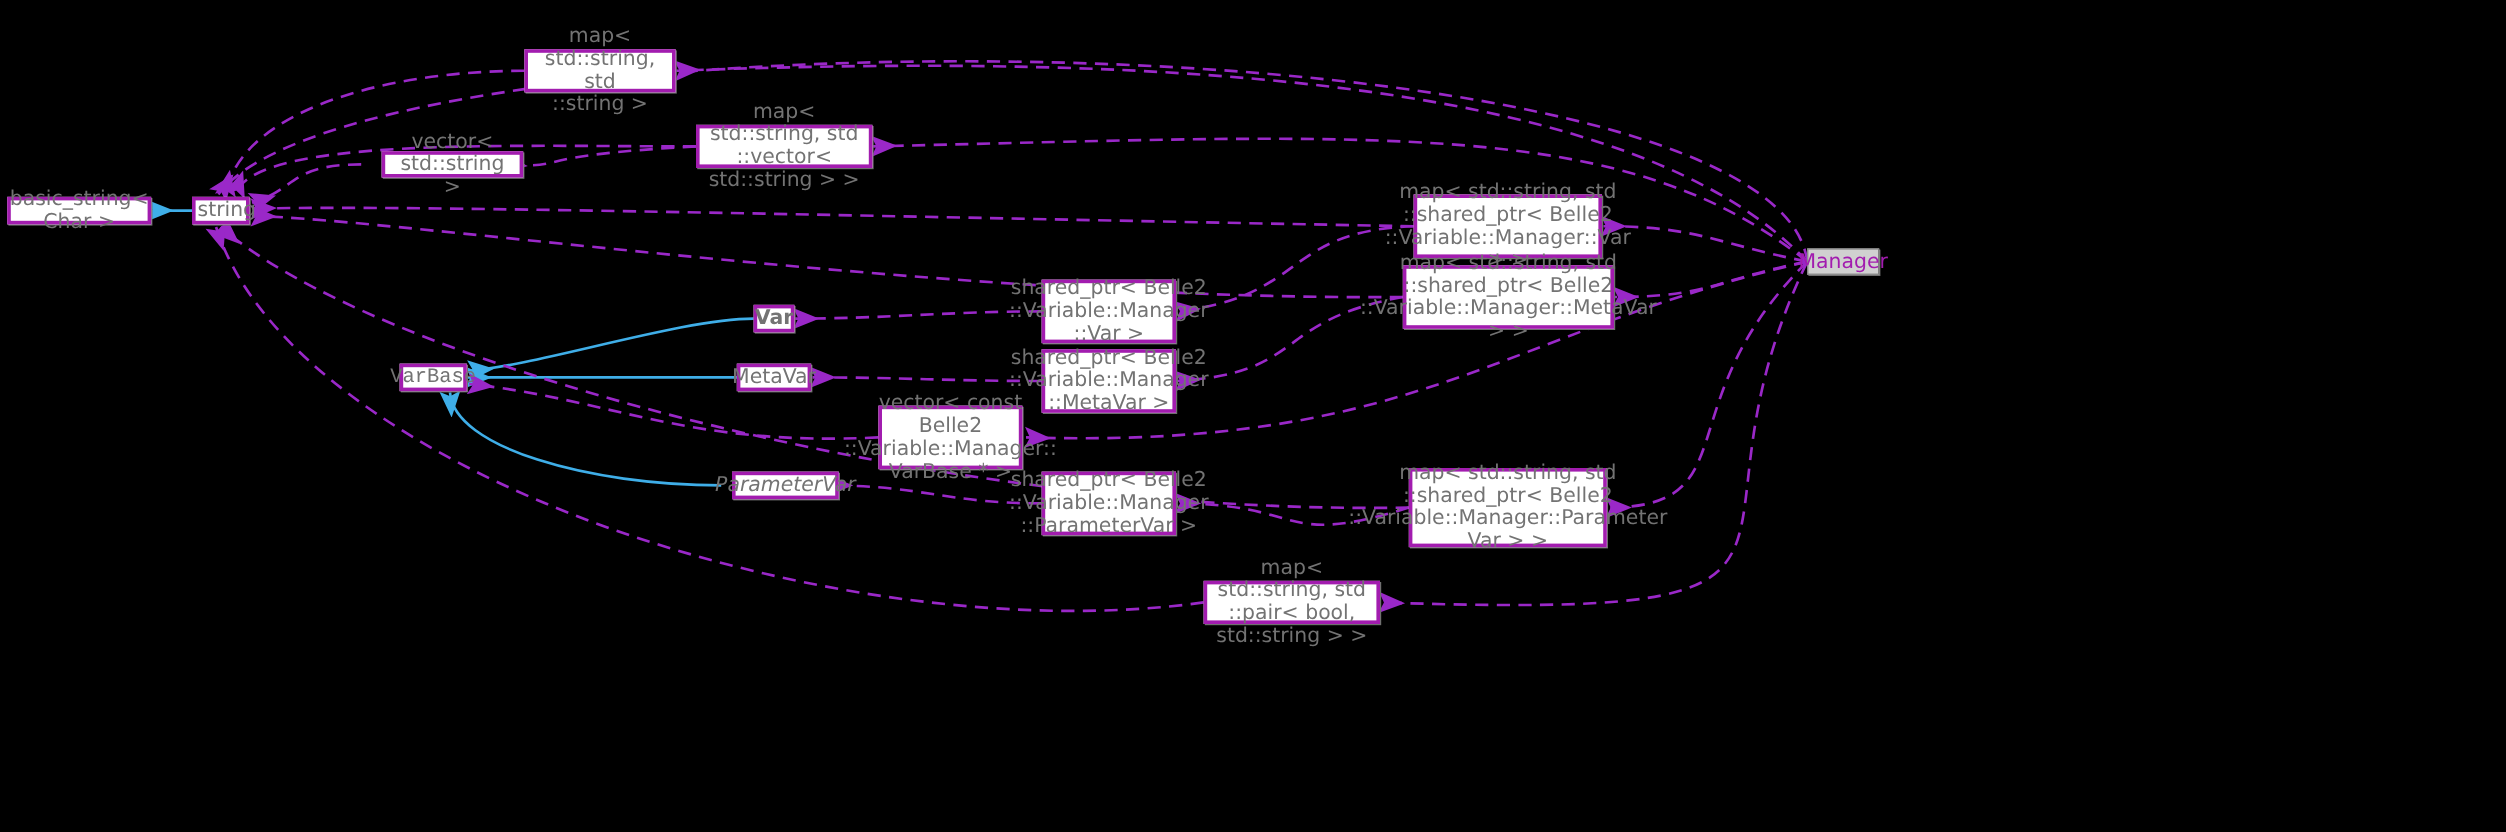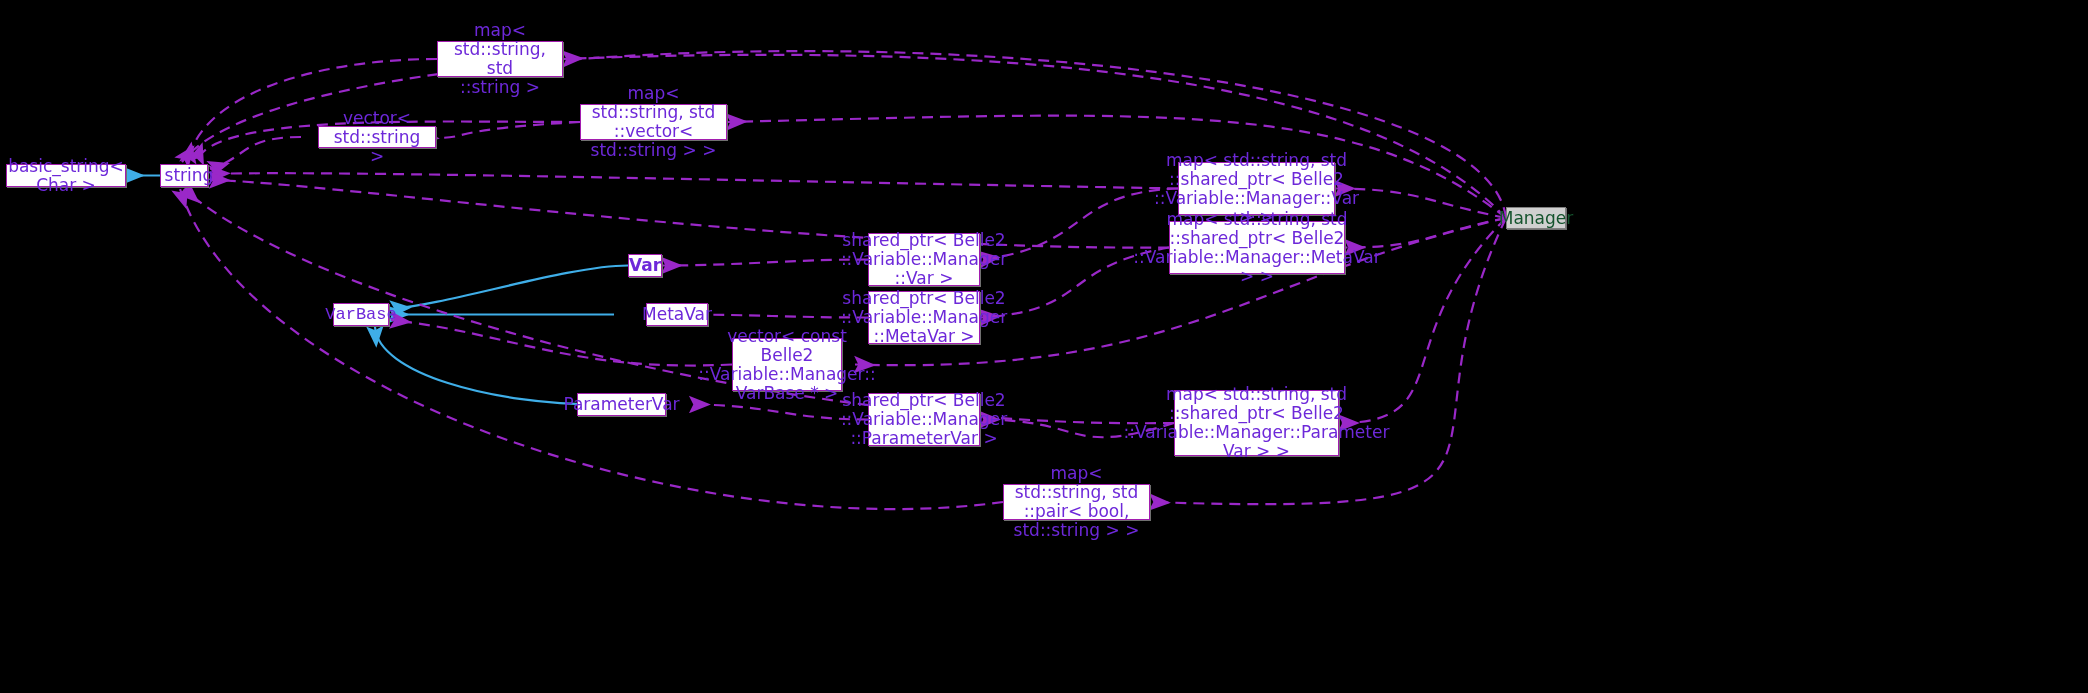--- a/index.html
+++ b/index.html
@@ -8,36 +8,36 @@
     width:2088px;height:693px;
     background:#000;
     font-family:"DejaVu Sans","Liberation Sans",sans-serif;
     overflow:hidden;
   }
   svg.edges{position:absolute;left:0;top:0;width:2088px;height:693px;pointer-events:none;}
   .node{
     position:absolute;
     box-sizing:border-box;
     background:#ffffff;
-    border:1px solid #a21caf;
+    border:3px solid #a21caf;
     box-shadow:1px 1px 0 0 #707070;
-    color:#6d28d9;
+    color:#737373;
     font-size:17px;
     line-height:19px;
     text-align:center;
     display:flex;
     align-items:center;
     justify-content:center;
     white-space:pre-line;
     padding:2px 6px;
   }
   .node.manager{
     background:#d0d0d0;
     border:1px solid #808080;
-    color:#14532d;
+    color:#a21caf;
   }
 </style>
 </head>
 <body>
 
 <div id="stage">
   <svg class="edges" viewBox="0 0 2088 693">
     <defs>
       <marker id="arrP" markerWidth="11" markerHeight="11" refX="9.5" refY="4" orient="auto">
         <path d="M0,4 L10,0 L8,4 L10,8 Z" fill="#9a28c8"></path>
@@ -95,23 +95,23 @@
 Var &gt; &gt;</div>
     <div class="node" style="left: 868px; top: 233px; width: 112px; height: 53px;">shared_ptr&lt; Belle2
 ::Variable::Manager
 ::Var &gt;</div>
     <div class="node" style="left: 868px; top: 291px; width: 112px; height: 53px;">shared_ptr&lt; Belle2
 ::Variable::Manager
 ::MetaVar &gt;</div>
     <div class="node" style="left: 868px; top: 393px; width: 112px; height: 53px;">shared_ptr&lt; Belle2
 ::Variable::Manager
 ::ParameterVar &gt;</div>
-    <div class="node" style="left: 732px; top: 338px; width: 110px; height: 53px;">vector&lt; const Belle2
+    <div class="node" style="left: 732px; top: 338px; width: 120px; height: 53px;">vector&lt; const Belle2
 ::Variable::Manager::
 VarBase * &gt;</div>
     <div class="node" style="left: 333px; top: 303px; width: 56px; height: 23px; font-family: Liberation Mono, monospace;">VarBase</div>
     <div class="node" style="left: 628px; top: 254px; width: 34px; height: 23px; font-weight: bold;">Var</div>
-    <div class="node" style="left: 614px; top: 303px; width: 62px; height: 23px; margin-left: 32px;">MetaVar</div>
-    <div class="node" style="left: 577px; top: 393px; width: 89px; height: 23px;">ParameterVar</div>
+    <div class="node" style="left: 614px; top: 303px; width: 62px; height: 23px;">MetaVar</div>
+    <div class="node" style="left: 610px; top: 393px; width: 89px; height: 23px; font-style: italic;">ParameterVar</div>
     <div class="node" style="left: 1003px; top: 484px; width: 147px; height: 36px;">map&lt; std::string, std
 ::pair&lt; bool, std::string &gt; &gt;</div>
     <div class="node manager" style="left: 1506px; top: 207px; width: 60px; height: 22px;">Manager</div>
   </div>
 
 </body></html>

